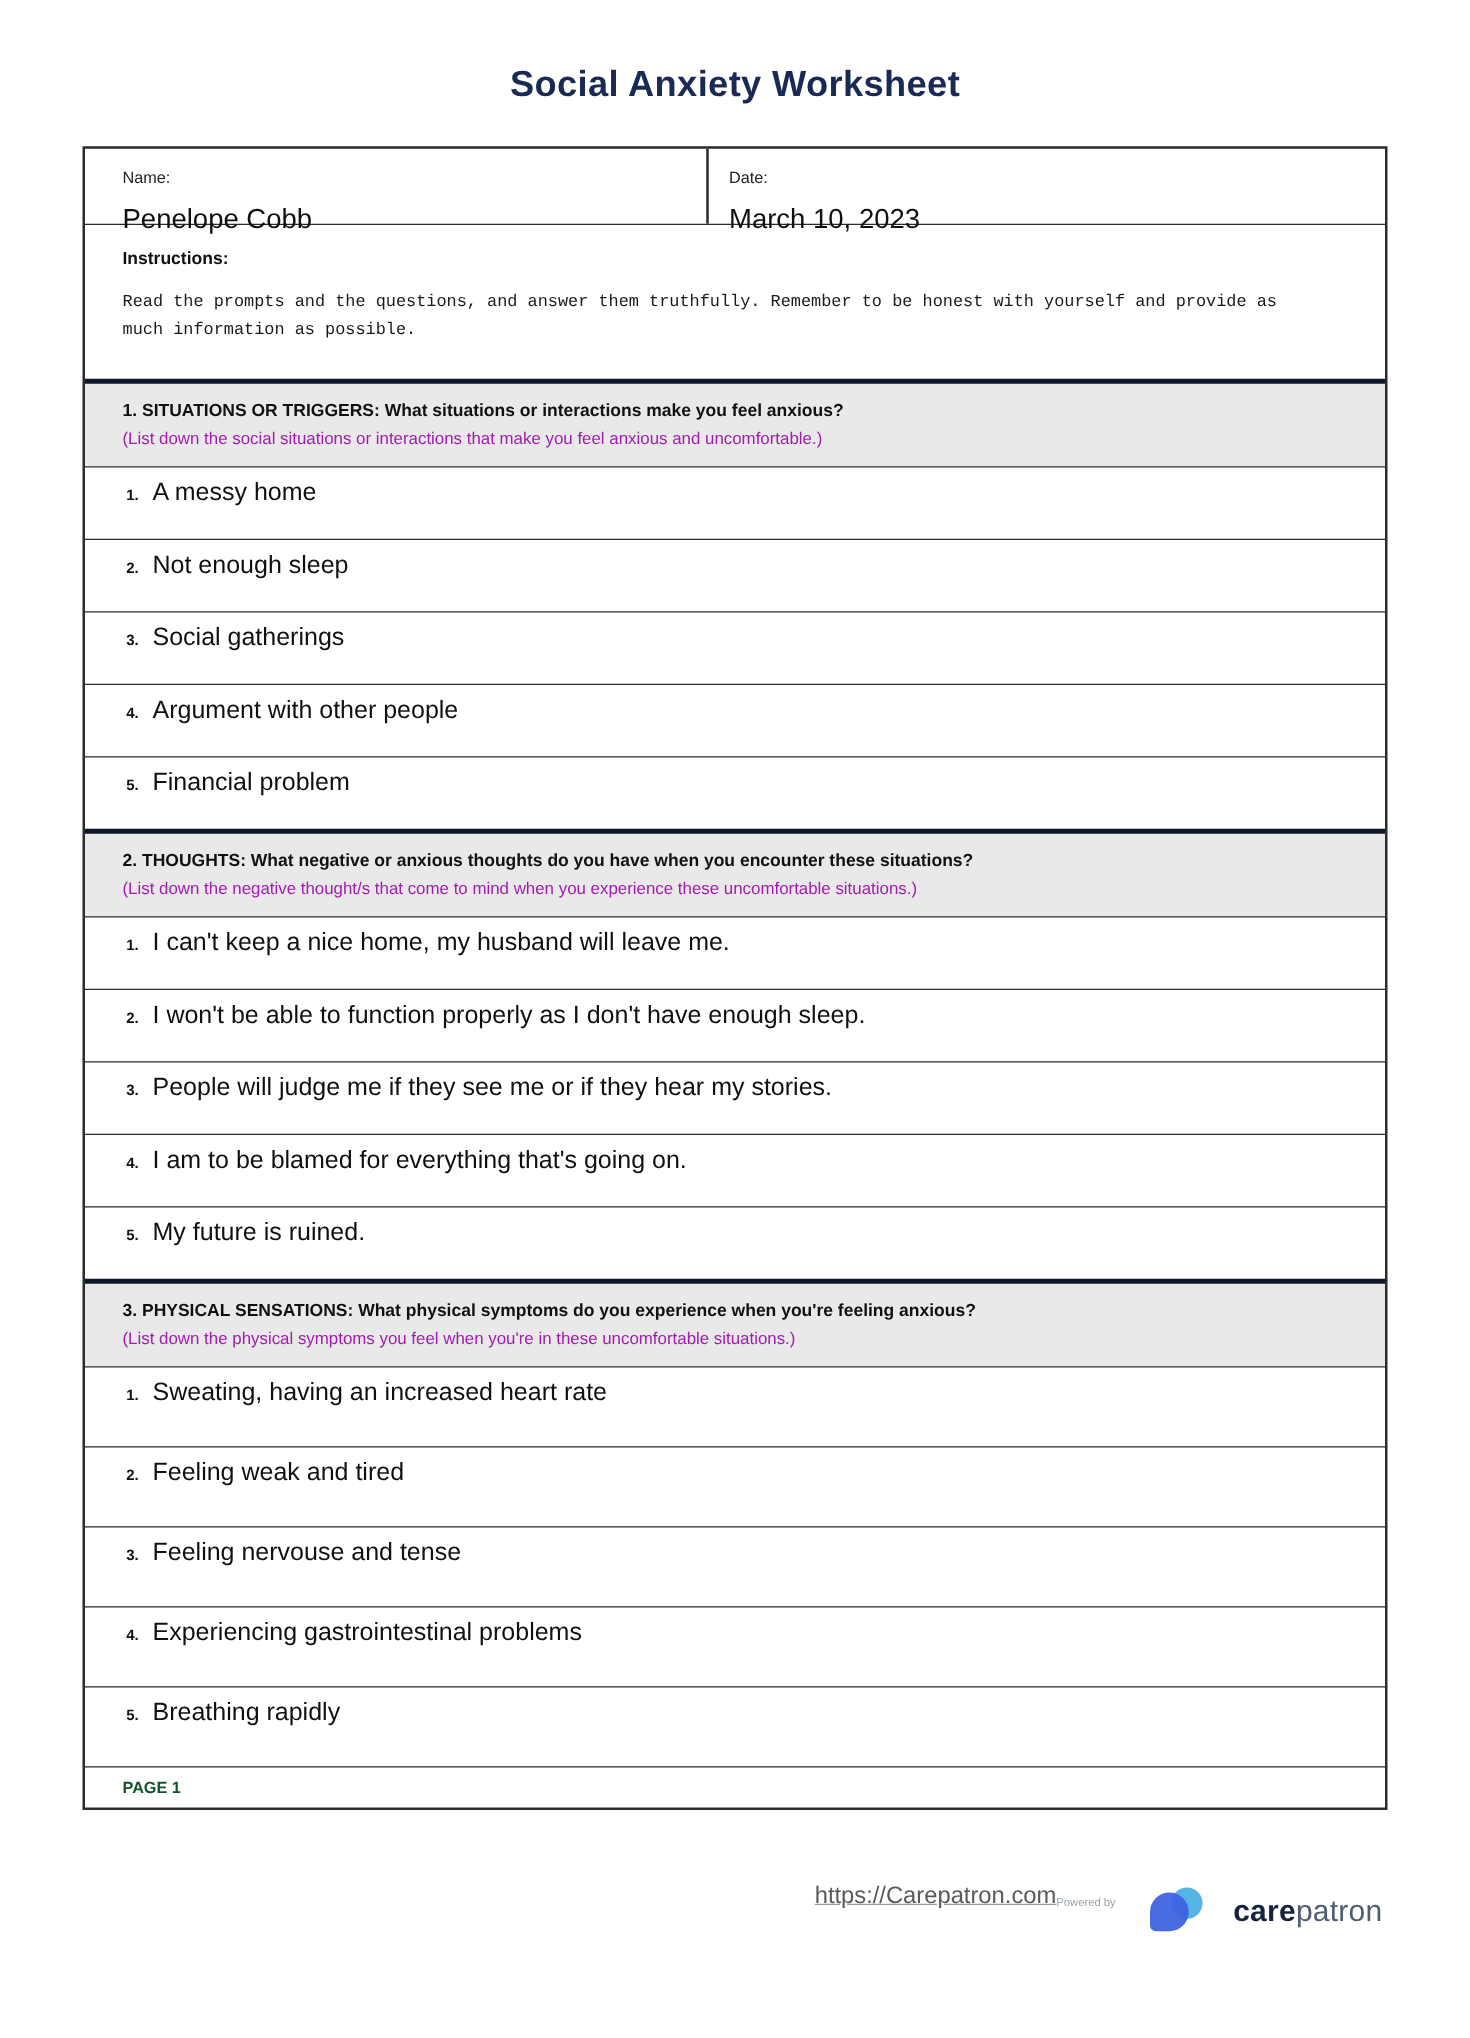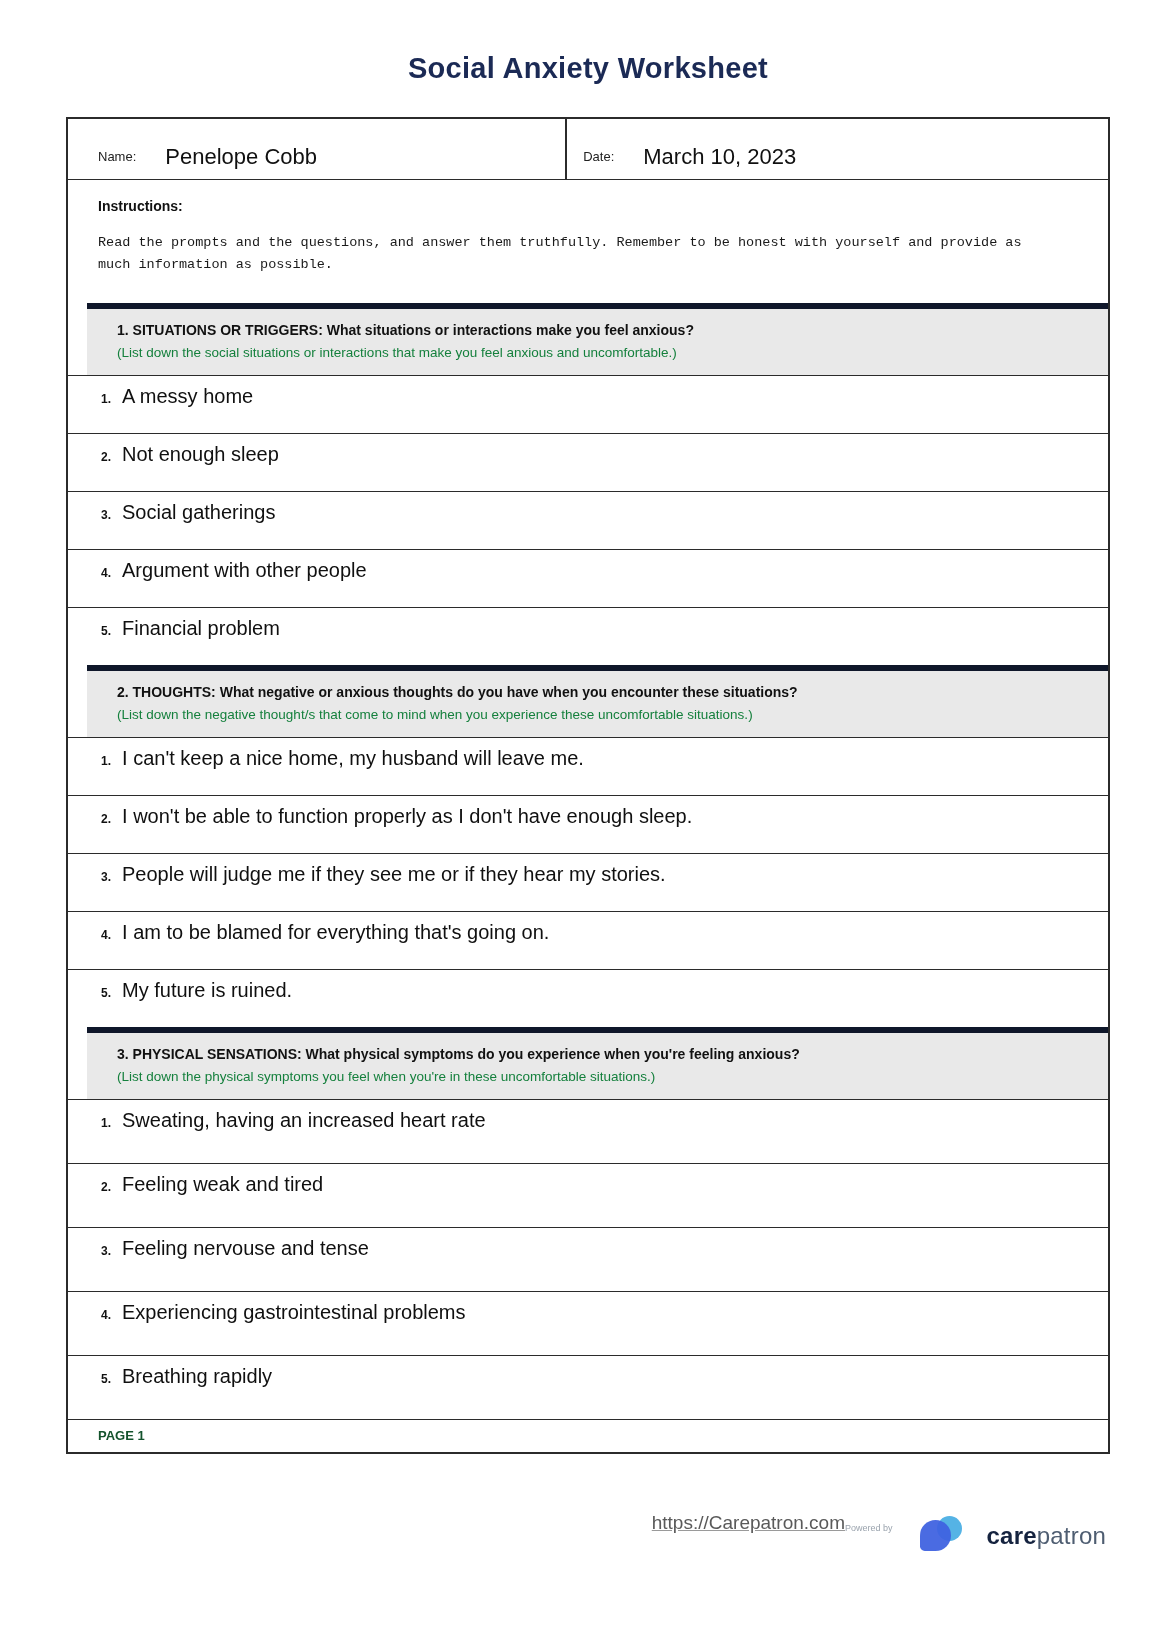--- a/index.html
+++ b/index.html
@@ -19,39 +19,39 @@
     font-size: 29px;
     font-weight: bold;
     color: #1b2a55;
     letter-spacing: 0.3px;
   }
   .worksheet-table {
     margin: 32px 44px 0 44px;
     border: 2px solid #2b2b2b;
   }
   .worksheet-table > * + * { border-top: 1.5px solid #2b2b2b; }
-  .worksheet-table > .section-header { border-top: 6px solid #0f172a; margin-left: 19px; }
+  .worksheet-table > .section-header { border-top: 4px solid #0f172a; }
 
   .row-fields { display: flex; height: 60px; box-sizing: border-box; }
   .cell-field {
-    display: flex; align-items: center; gap: 29px;
-    padding: 15px 10px 0 30px; box-sizing: border-box;
+    display: flex; align-items: flex-start; gap: 13px;
+    padding: 15px 10px 0 30px; box-sizing: border-box; flex-direction: column;
   }
   .cell-name { width: 48%; border-right: 2px solid #2b2b2b; }
   .cell-date { flex: 1; padding-left: 16px; }
   .field-label { font-size: 13px; color: #222; }
   .field-value { font-size: 22px; color: #101010; }
 
   .instructions { padding: 18px 62px 28px 30px; }
   .instructions-label { font-size: 14px; font-weight: bold; margin-bottom: 18px; }
   .instructions-text { font-size: 13.5px; line-height: 1.6; color: #1a1a1a; font-family: Liberation Mono, monospace; }
 
   .section-header { background: #e9e9e9; padding: 13px 40px 15px 30px; }
   .section-title { font-size: 14px; font-weight: bold; margin-bottom: 7px; }
-  .section-subtitle { font-size: 13.5px; color: #15803d; }
+  .section-subtitle { font-size: 13.5px; color: #a21caf; }
 
   .answer-row {
     display: flex; align-items: baseline; gap: 11px;
     height: 58px; box-sizing: border-box;
     padding: 9px 20px 0 33px;
   }
   .answer-row.tall { height: 64px; }
   .answer-num { font-size: 12px; font-weight: bold; color: #111; }
   .answer-text { font-size: 20px; color: #101010; }
 

